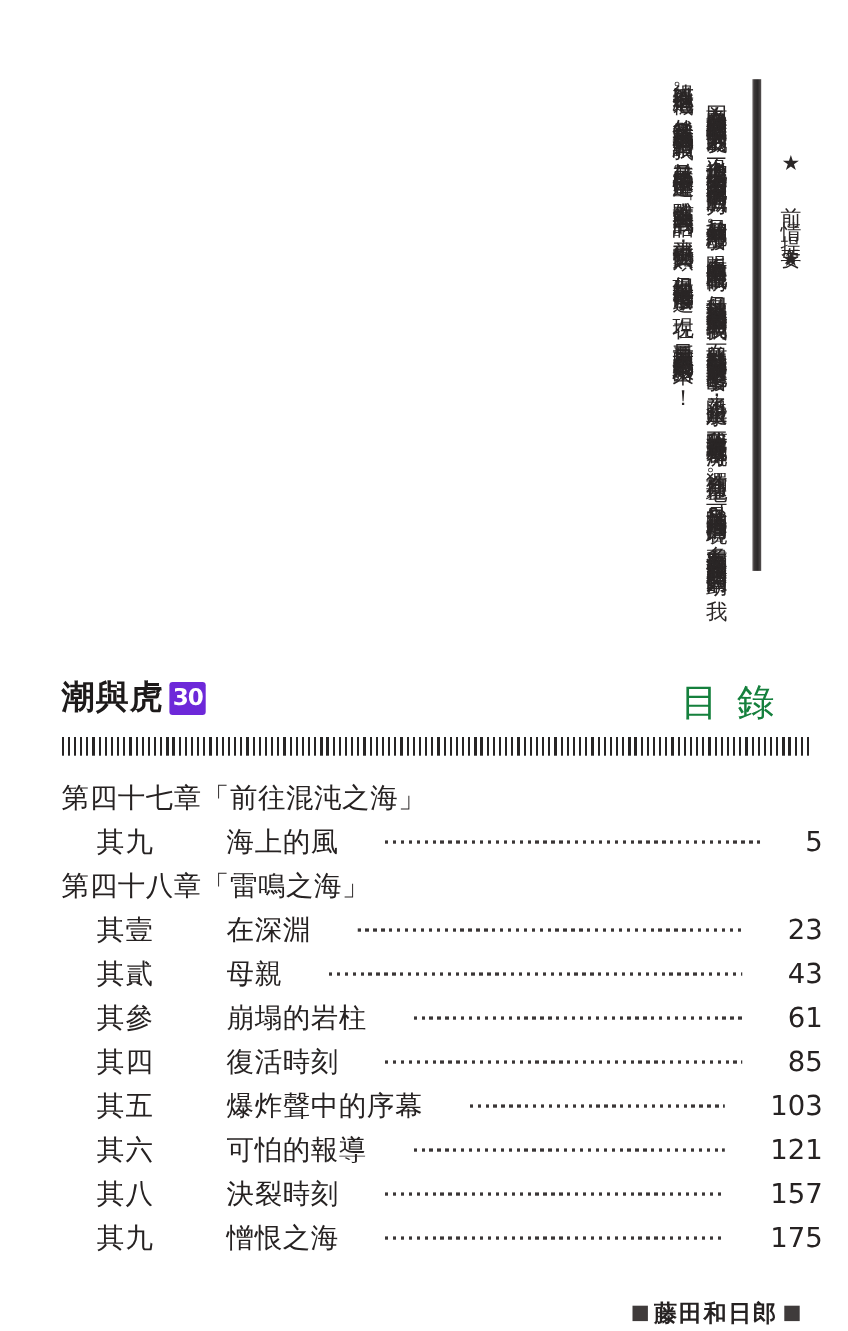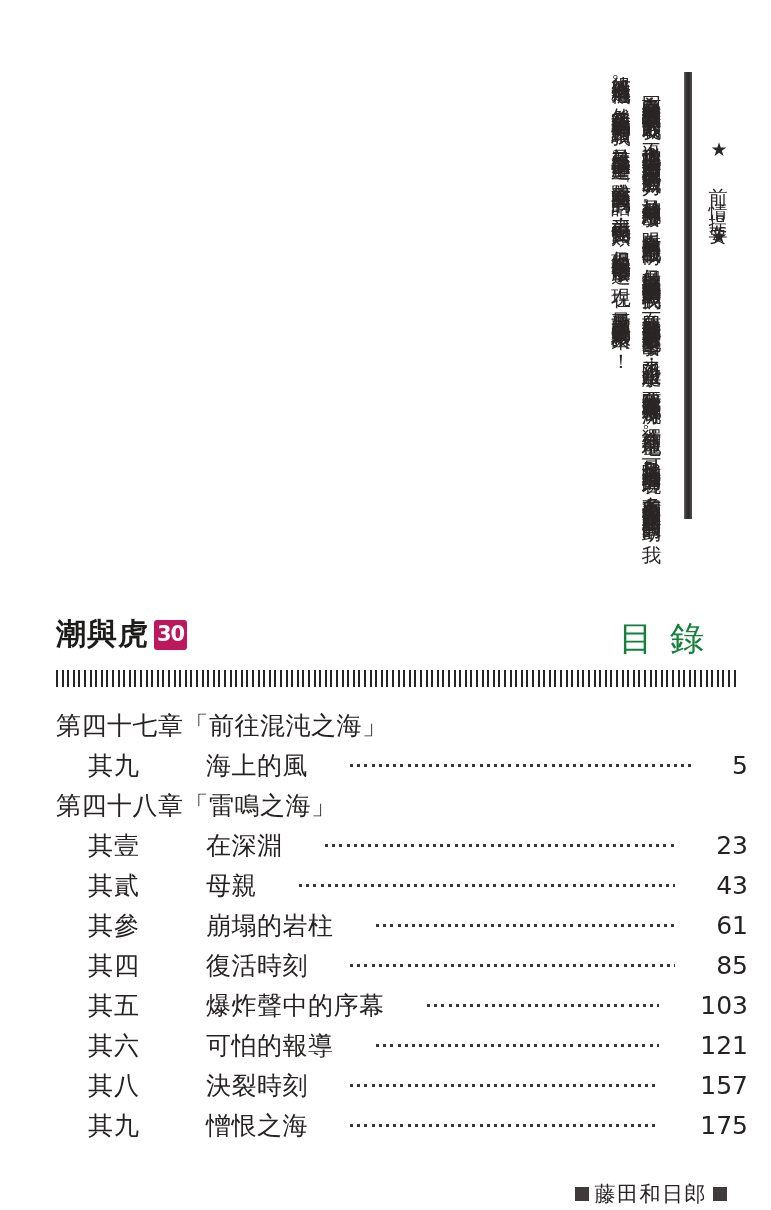--- a/index.html
+++ b/index.html
@@ -83,21 +83,21 @@
     font-size: 30px;
     letter-spacing: 1px;
     font-weight: 700;
     color: #1d1a1a;
     white-space: nowrap;
     display: flex;
     align-items: center;
   }
   #volume-badge {
     display: inline-block;
-    background: #be185d;
+    background: #6d28d9;
     color: #ffffff;
     font-size: 21px;
     font-weight: 700;
     line-height: 1;
     padding: 4px 3px 5px 3px;
     margin-left: 5px;
     border-radius: 3px;
     letter-spacing: -1px;
     font-family: "DejaVu Sans", "Liberation Sans", sans-serif;
   }
@@ -198,21 +198,21 @@
 
   
   #toc-footer {
     position: absolute;
     right: 44px;
     top: 1180px;
     font-size: 21px;
     letter-spacing: 1.5px;
     color: #262222;
     white-space: nowrap;
-    font-weight: 400;
+    font-weight: 700;
     display: flex;
     align-items: center;
   }
   .footer-square {
     display: inline-block;
     width: 14px;
     height: 14px;
     background: #3f3b3b;
   }
   #footer-author {

